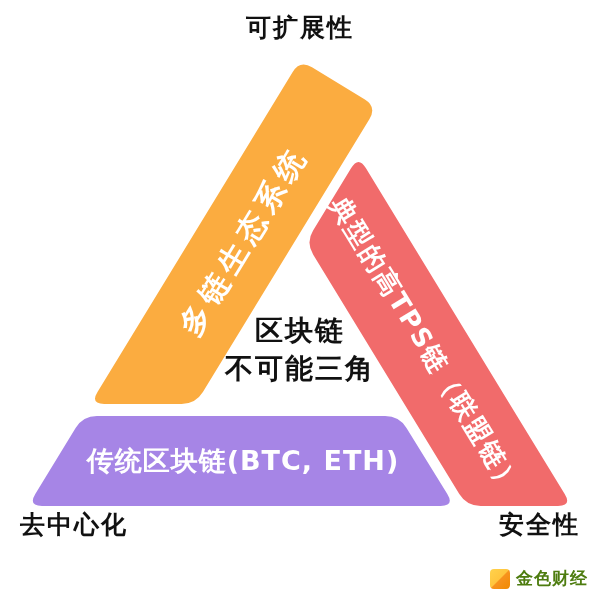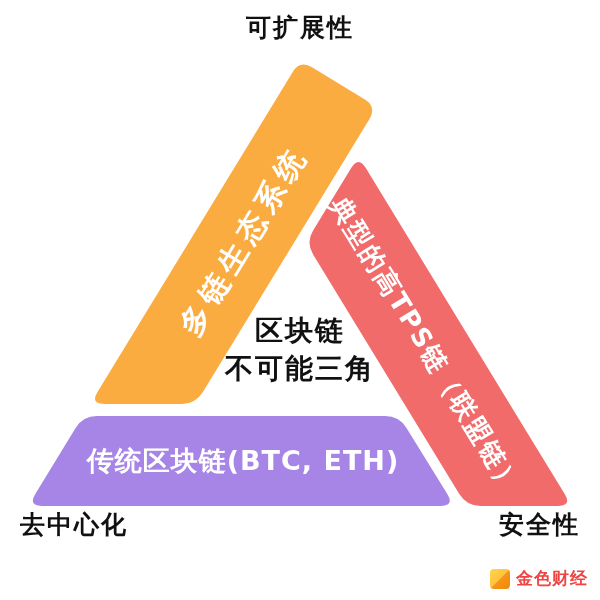--- a/index.html
+++ b/index.html
@@ -54,16 +54,16 @@
 
     <text x="300" y="36" text-anchor="middle" font-size="25" letter-spacing="2" fill="#111111">可扩展性</text>
 
     <text x="20" y="533" text-anchor="start" font-size="25" letter-spacing="2" fill="#111111">去中心化</text>
 
     <text x="580" y="533" text-anchor="end" font-size="25" letter-spacing="2" fill="#111111">安全性</text>
   </svg>
 
   <div class="watermark">
     <div class="logo" style="background:linear-gradient(135deg,#FFD24C 0%,#FFC53D 48%,#F7931E 52%,#F08A00 100%)"></div>
-    <span class="brand" style="color:#ef4444">金色财经</span>
+    <span class="brand" style="color:#4d7c0f">金色财经</span>
   </div>
 
 </div>
 
 </body></html>

